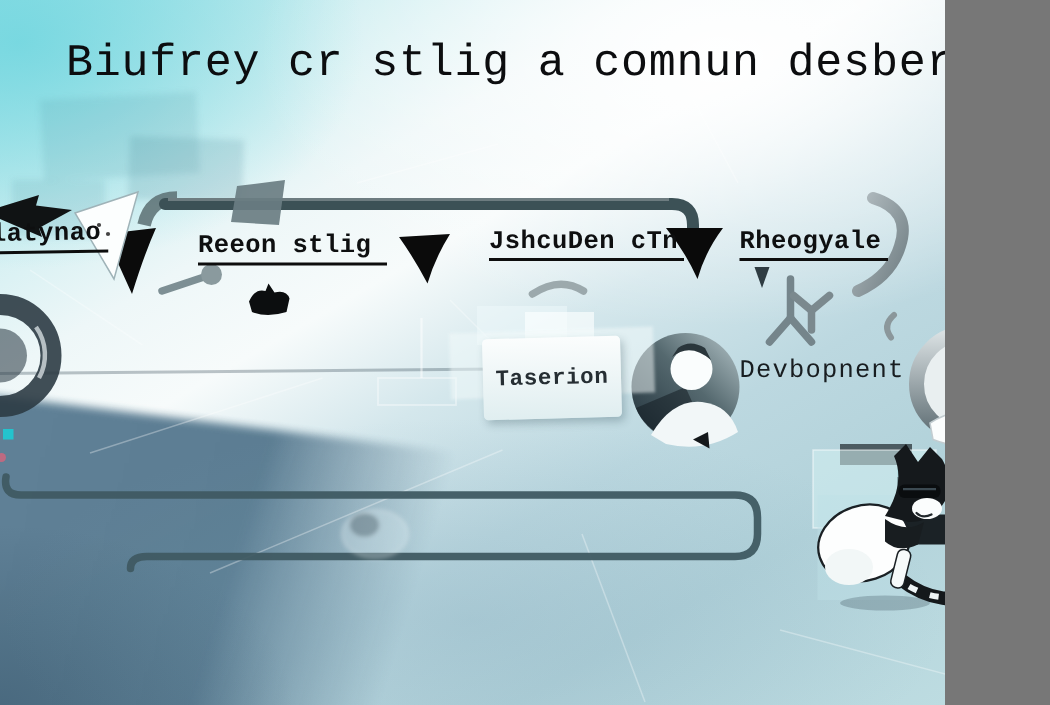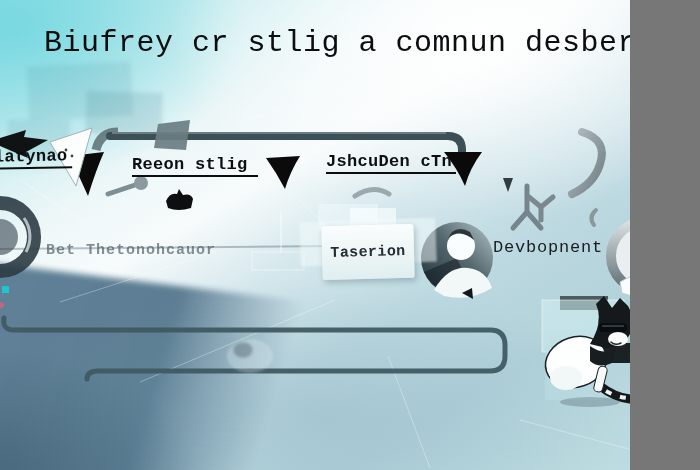--- a/index.html
+++ b/index.html
@@ -201,22 +201,22 @@
       <path d="M 590,346 q 14,10 26,2 l -4,15 q -13,6 -22,-2 z" fill="#181d20"></path>
       <rect x="596" y="366" width="9" height="26" rx="4" fill="#f6fafa" stroke="#1a2024" stroke-width="1" transform="rotate(14 600 379)"></rect>
     </g>
   </svg>
 
   <div class="txt title">Biufrey cr stlig a comnun desber</div>
 
   <div class="txt stage-label sl1">latynao</div>
   <div class="txt stage-label sl2">Reeon stlig</div>
   <div class="txt stage-label sl3">JshcuDen cTn</div>
-
-  <div class="txt faint-caption">Bet Thetonohcauor</div>
+  <div class="txt stage-label sl4">Rheogyale</div>
+
 
   <div class="card-back"></div>
   <div class="card">
     <span>Taserion</span>
   </div>
 
   <div class="txt dev-label">Devbopnent</div>
   <div class="txt luente-label">luente</div>
 
 </div>

